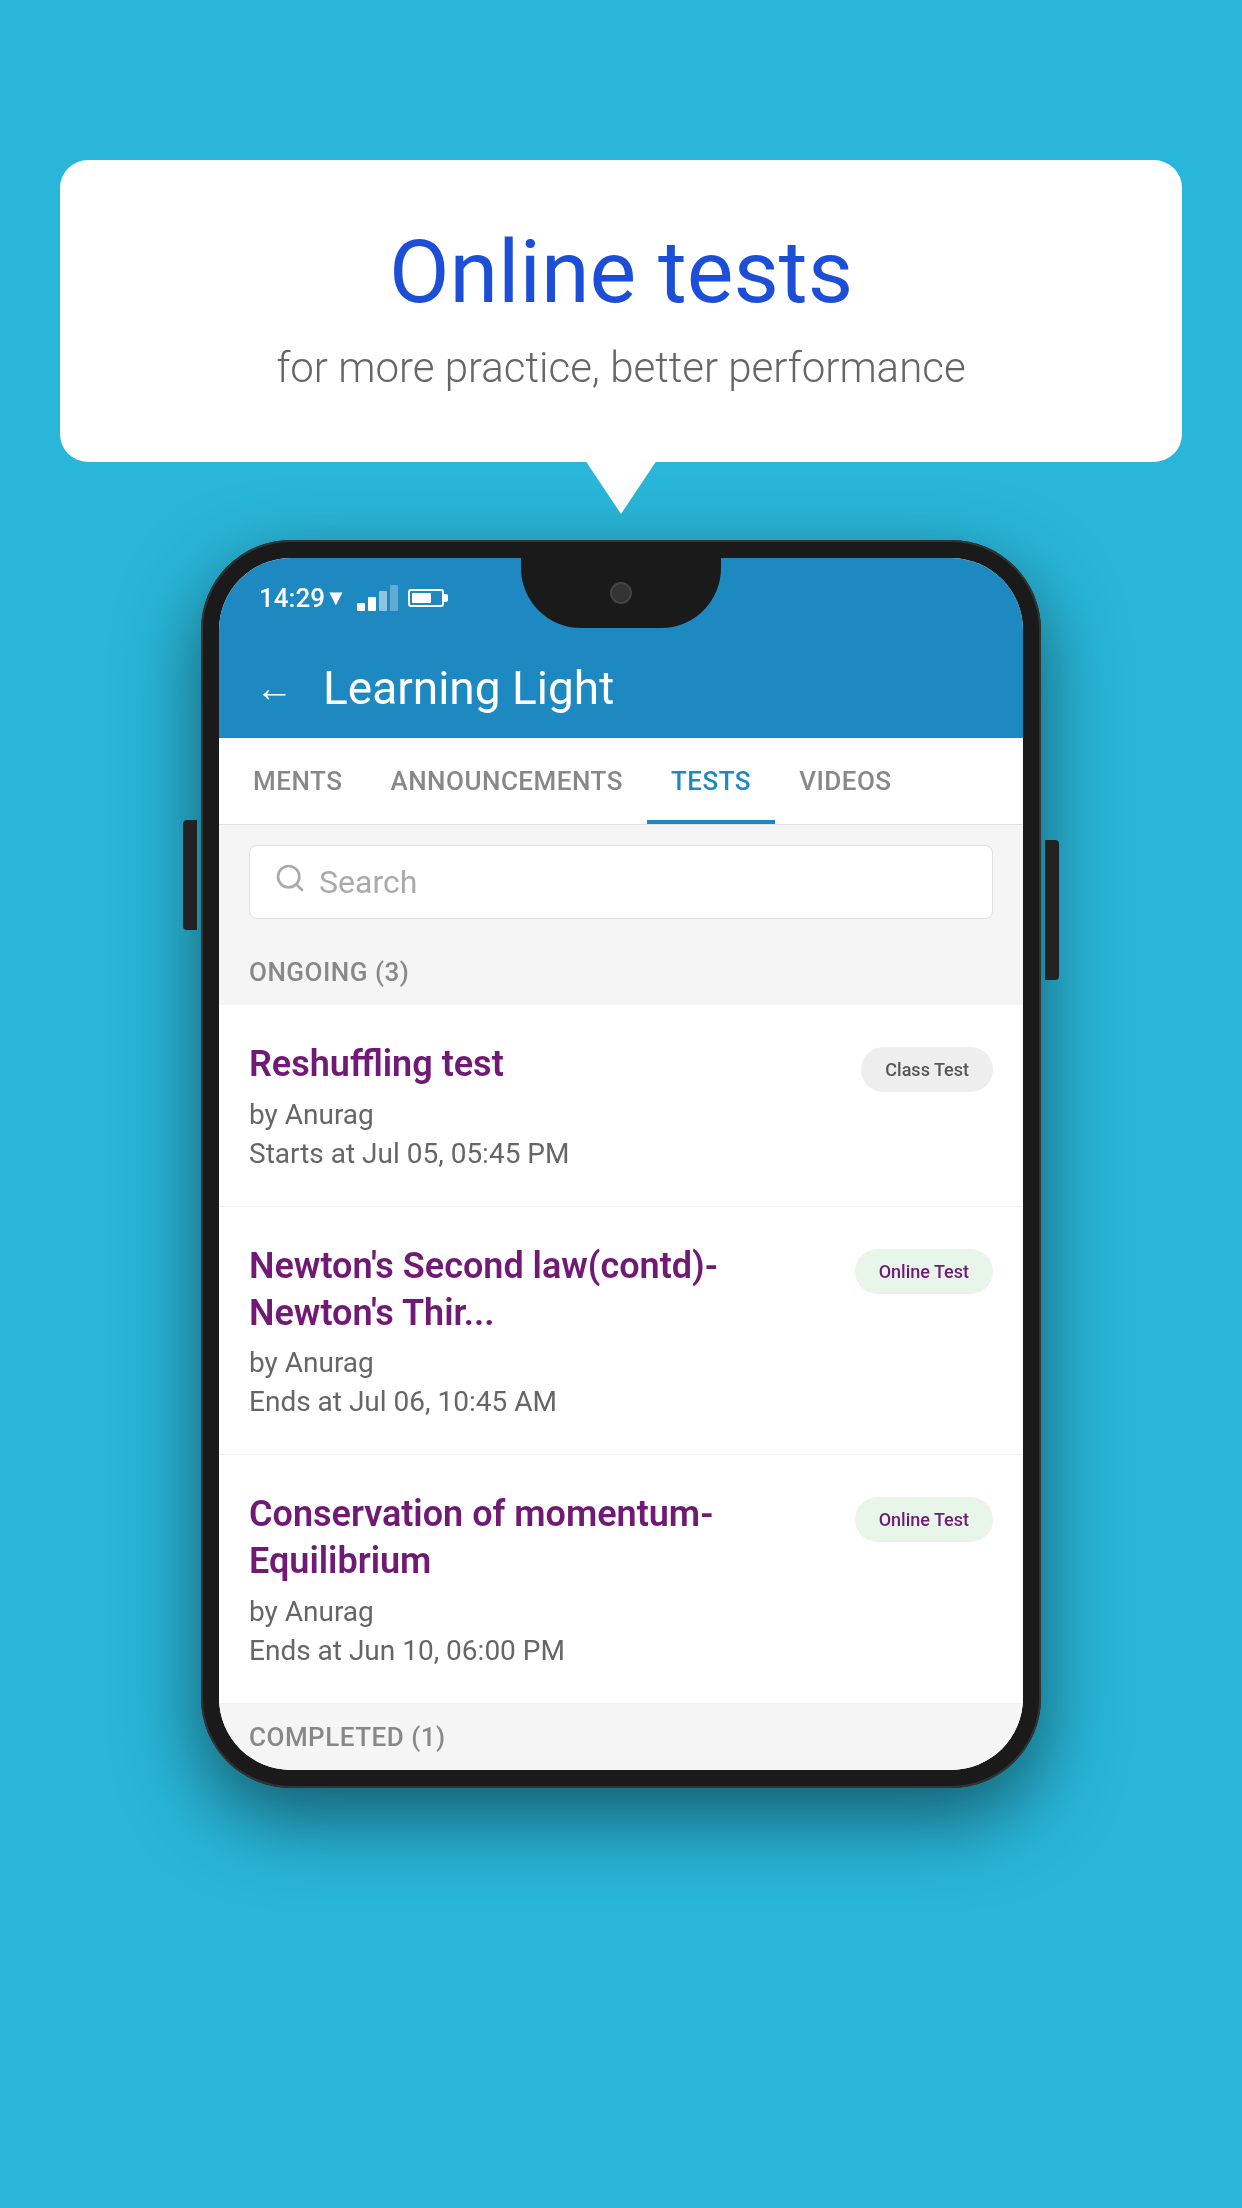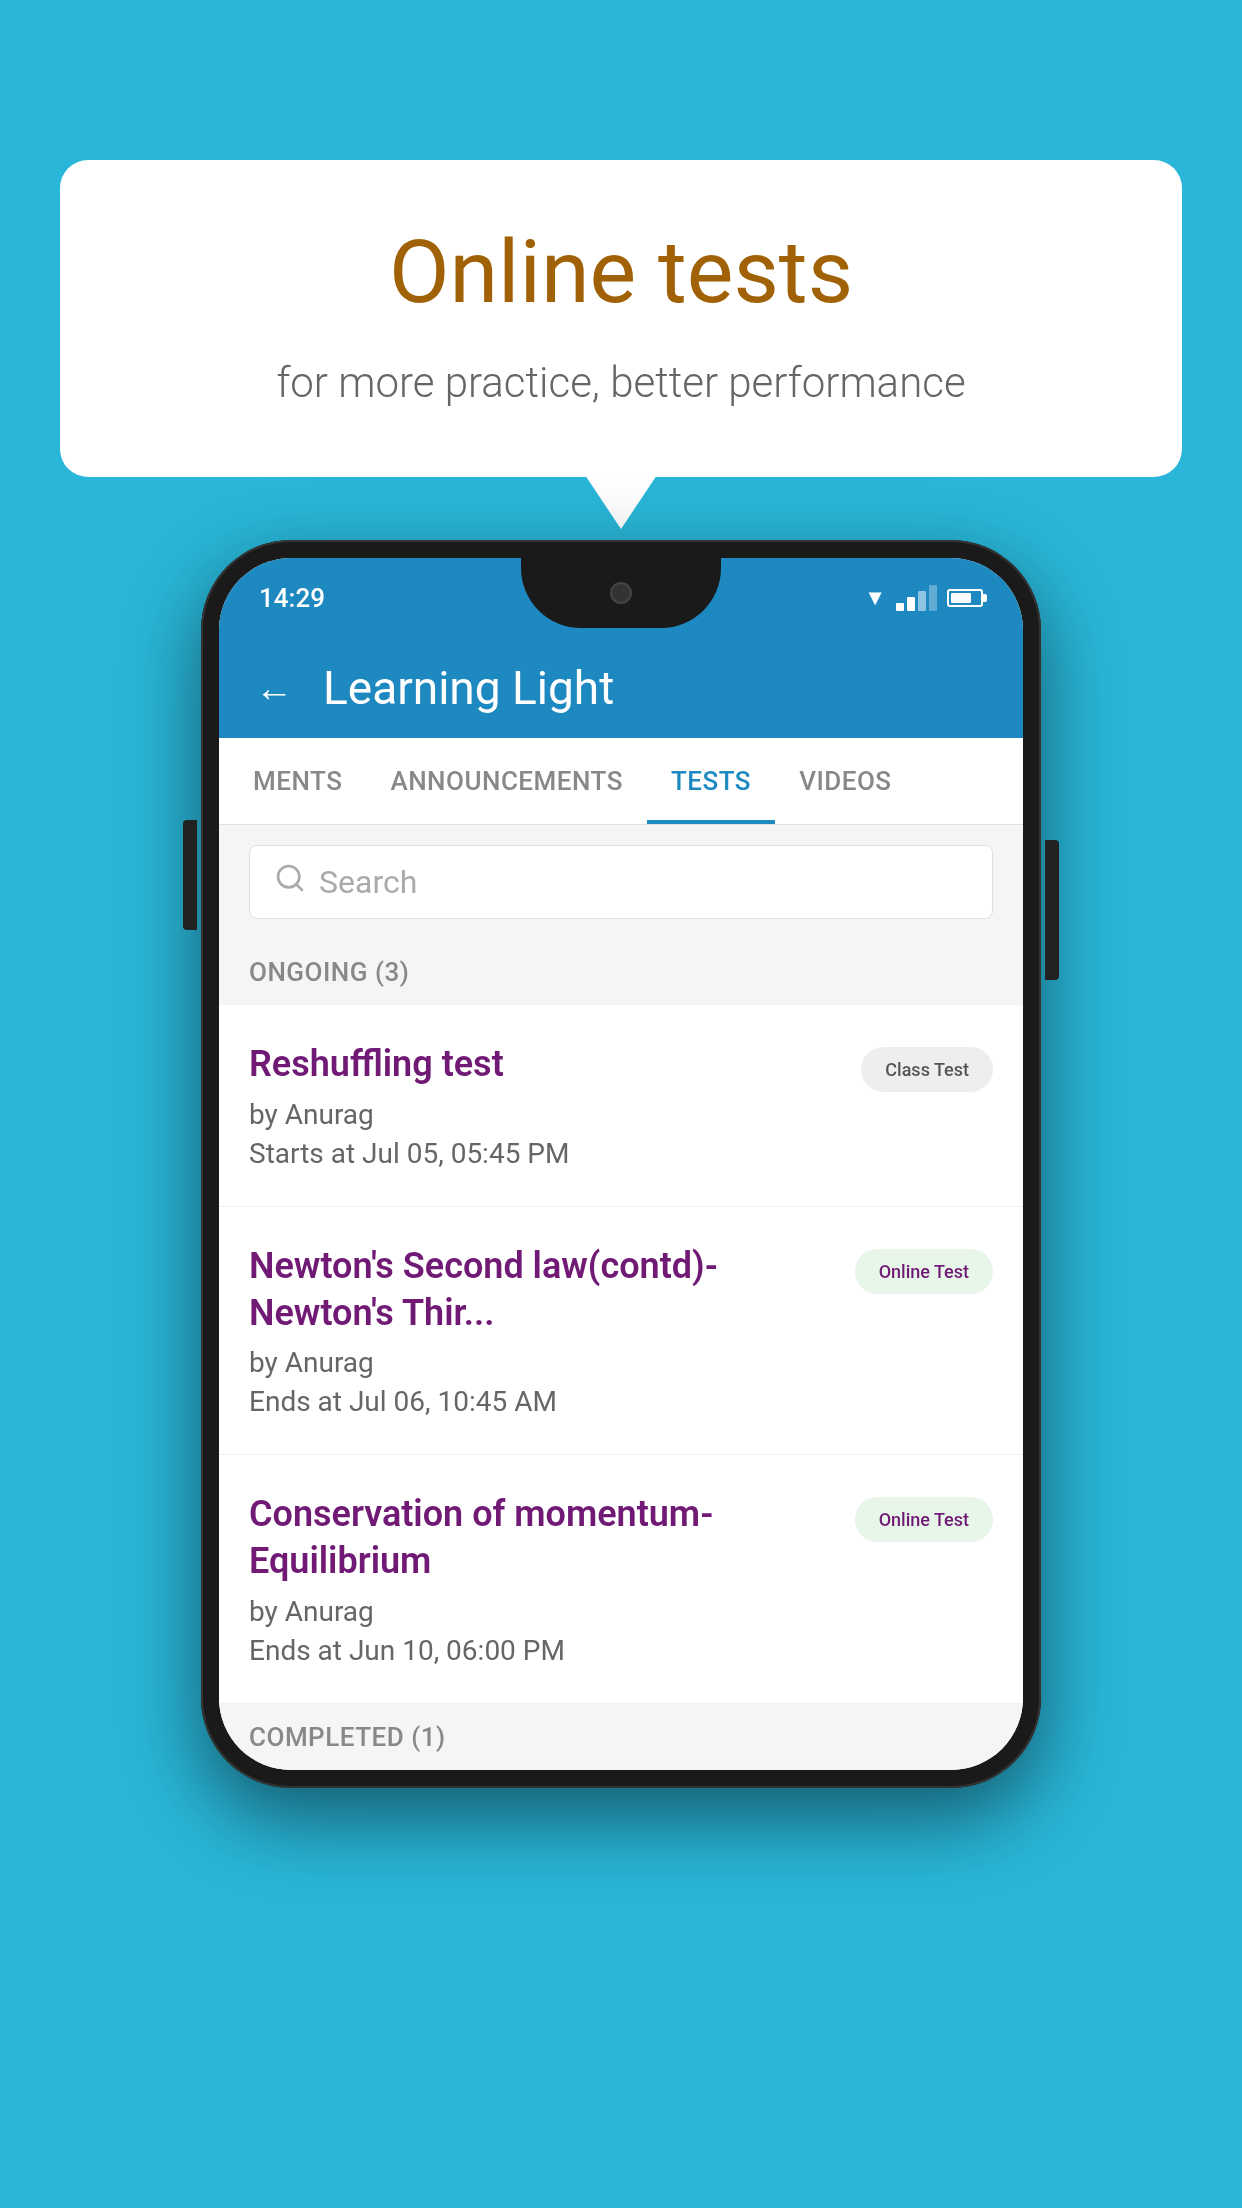--- a/index.html
+++ b/index.html
@@ -38,23 +38,23 @@
       transform: translateX(-50%);
       width: 0;
       height: 0;
       border-left: 36px solid transparent;
       border-right: 36px solid transparent;
       border-top: 54px solid white;
     }
 
     .speech-bubble-title {
       font-size: 88px;
-      color: #a16207;
+      color: #1d4ed8;
       font-weight: 400;
-      margin-bottom: 35px;
+      margin-bottom: 20px;
     }
 
     .speech-bubble-subtitle {
       font-size: 42px;
       color: #666;
       font-weight: 300;
     }
 
     
     .phone-container {
@@ -102,21 +102,20 @@
       overflow: hidden;
       position: relative;
     }
 
     
     .phone-status-bar {
       background: #1e88c0;
       height: 80px;
       display: flex;
       align-items: center;
-      justify-content: space-between;
       padding: 0 40px;
       position: relative;
     }
 
     .notch {
       position: absolute;
       top: 0;
       left: 50%;
       transform: translateX(-50%);
       width: 200px;

